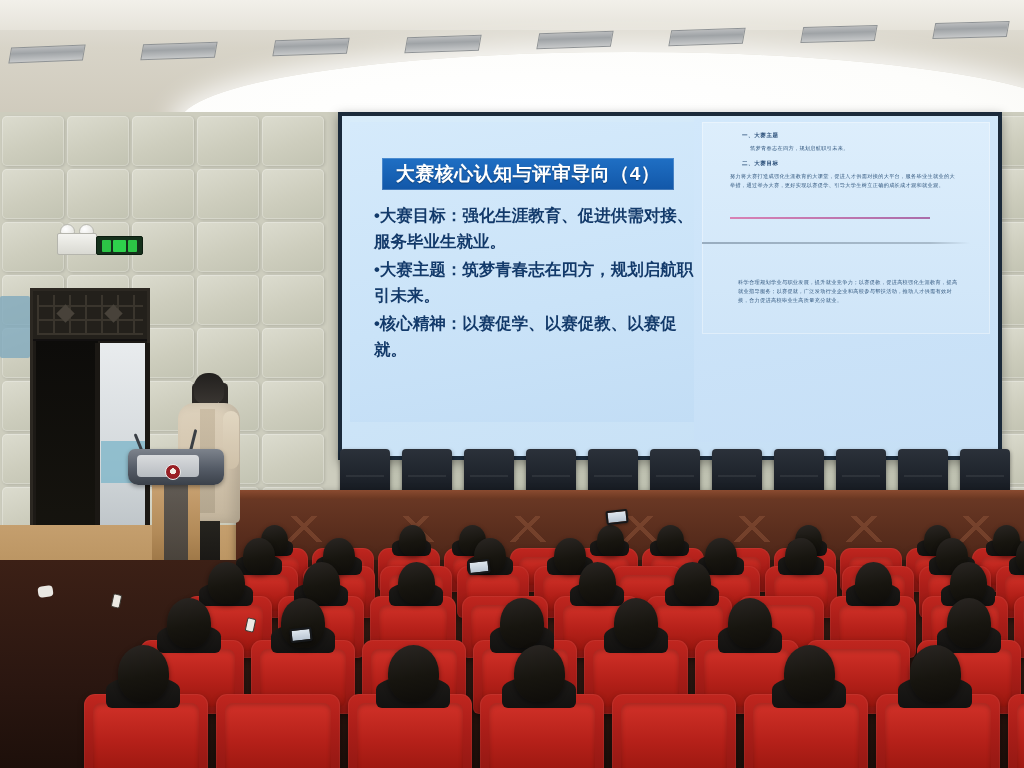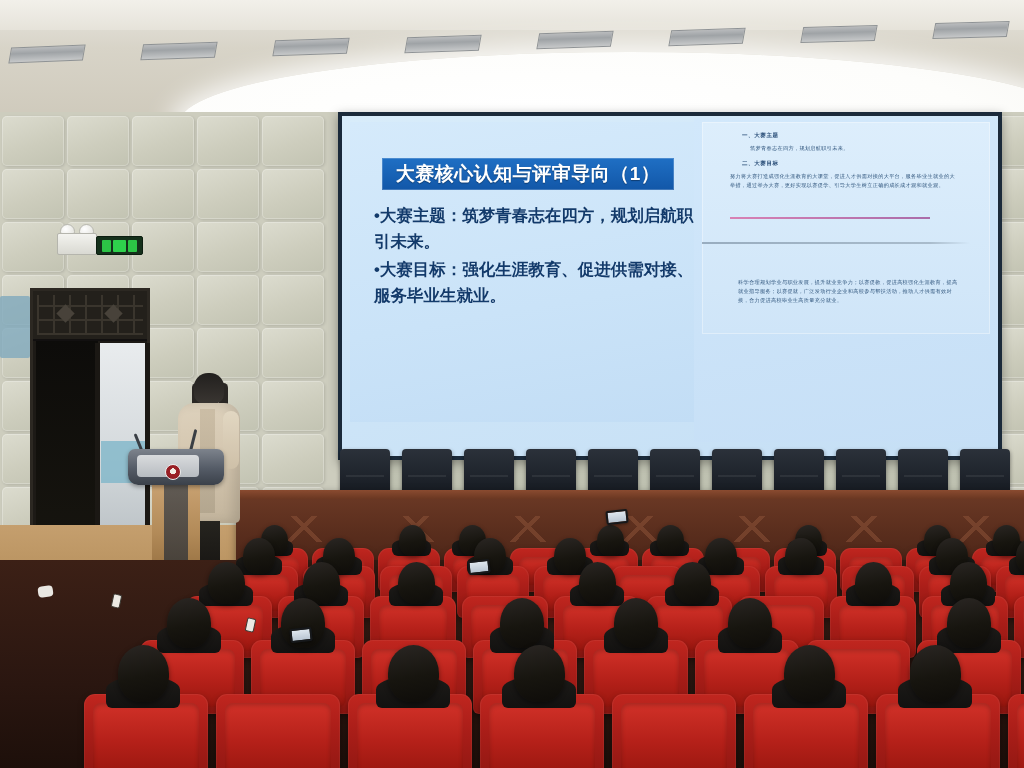--- a/index.html
+++ b/index.html
@@ -443,24 +443,25 @@
     <div class="exit-seg mid"></div>
     <div class="exit-seg"></div>
   </div>
 
   <div class="stage-floor"></div>
 
   <div class="screen-frame">
     <div class="screen">
 
       <div class="slide-pane">
-        <div class="slide-title">大赛核心认知与评审导向（1）</div>
+        <div class="slide-title">大赛核心认知与评审导向（4）</div>
         <div class="slide-body">
+          <p>•大赛目标：强化生涯教育、促进供需对接、服务毕业生就业。</p>
           <p>•大赛主题：筑梦青春志在四方，规划启航职引未来。</p>
-          <p>•大赛目标：强化生涯教育、促进供需对接、服务毕业生就业。</p>
+          <p>•核心精神：以赛促学、以赛促教、以赛促就。</p>
         </div>
       </div>
 
       <div class="doc-pane">
         <div class="doc-inner">
           <div style="position:absolute;left:40px;top:10px" class="doc-h">一、大赛主题</div>
           <div style="position:absolute;left:48px;top:22px;width:200px" class="doc-p">筑梦青春志在四方，规划启航职引未来。</div>
           <div style="position:absolute;left:40px;top:38px" class="doc-h">二、大赛目标</div>
           <div style="position:absolute;left:28px;top:50px;width:228px" class="doc-p">努力将大赛打造成强化生涯教育的大课堂，促进人才供需对接的大平台，服务毕业生就业的大举措，通过举办大赛，更好实现以赛促学、引导大学生树立正确的成长成才观和就业观。</div>
           <div class="doc-underline"></div>

